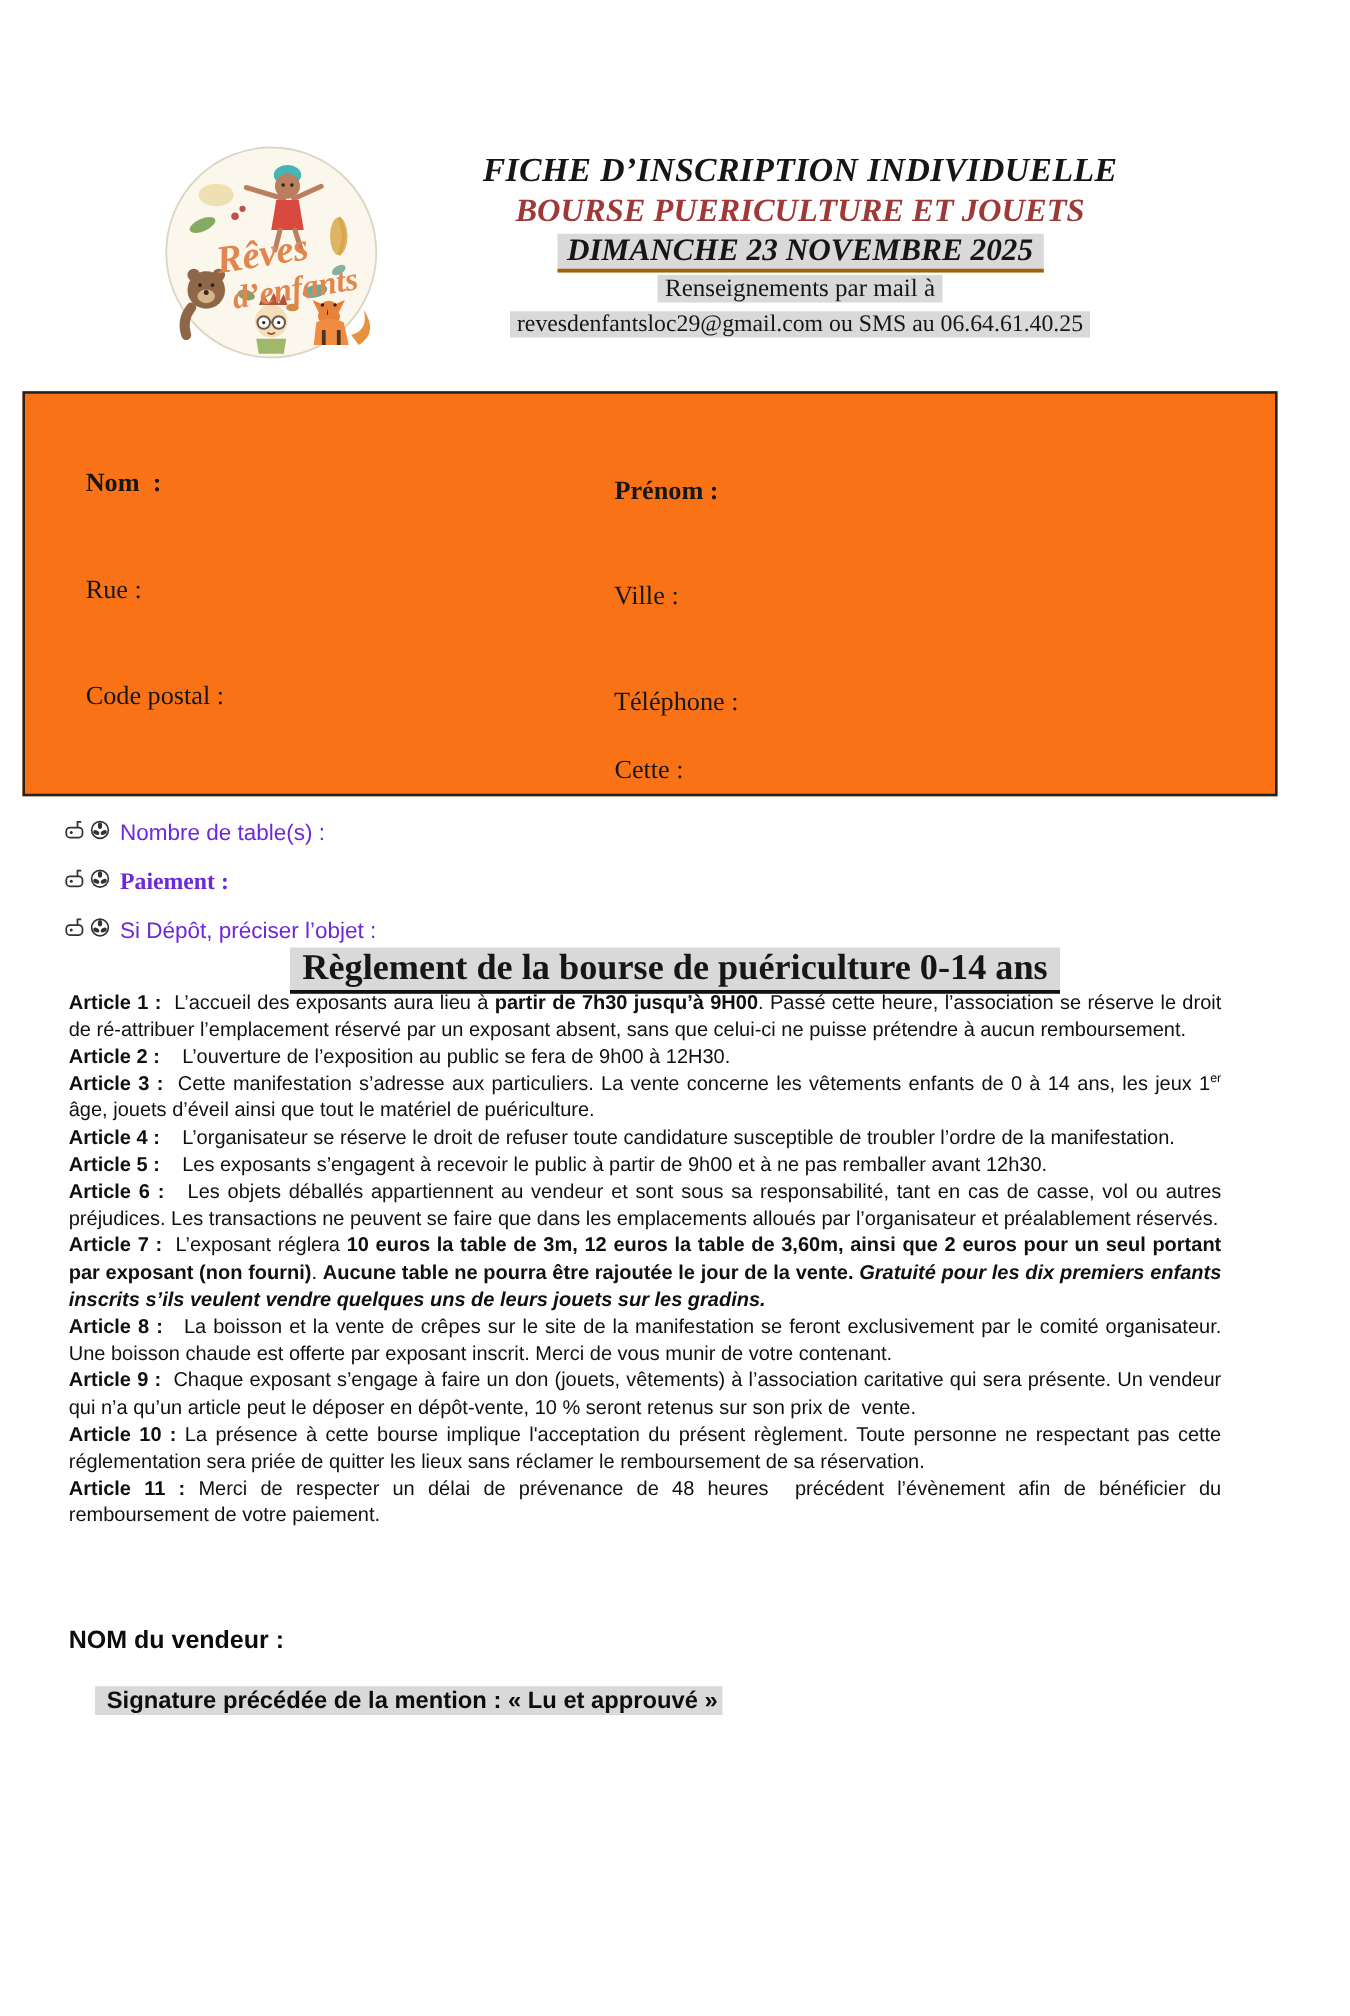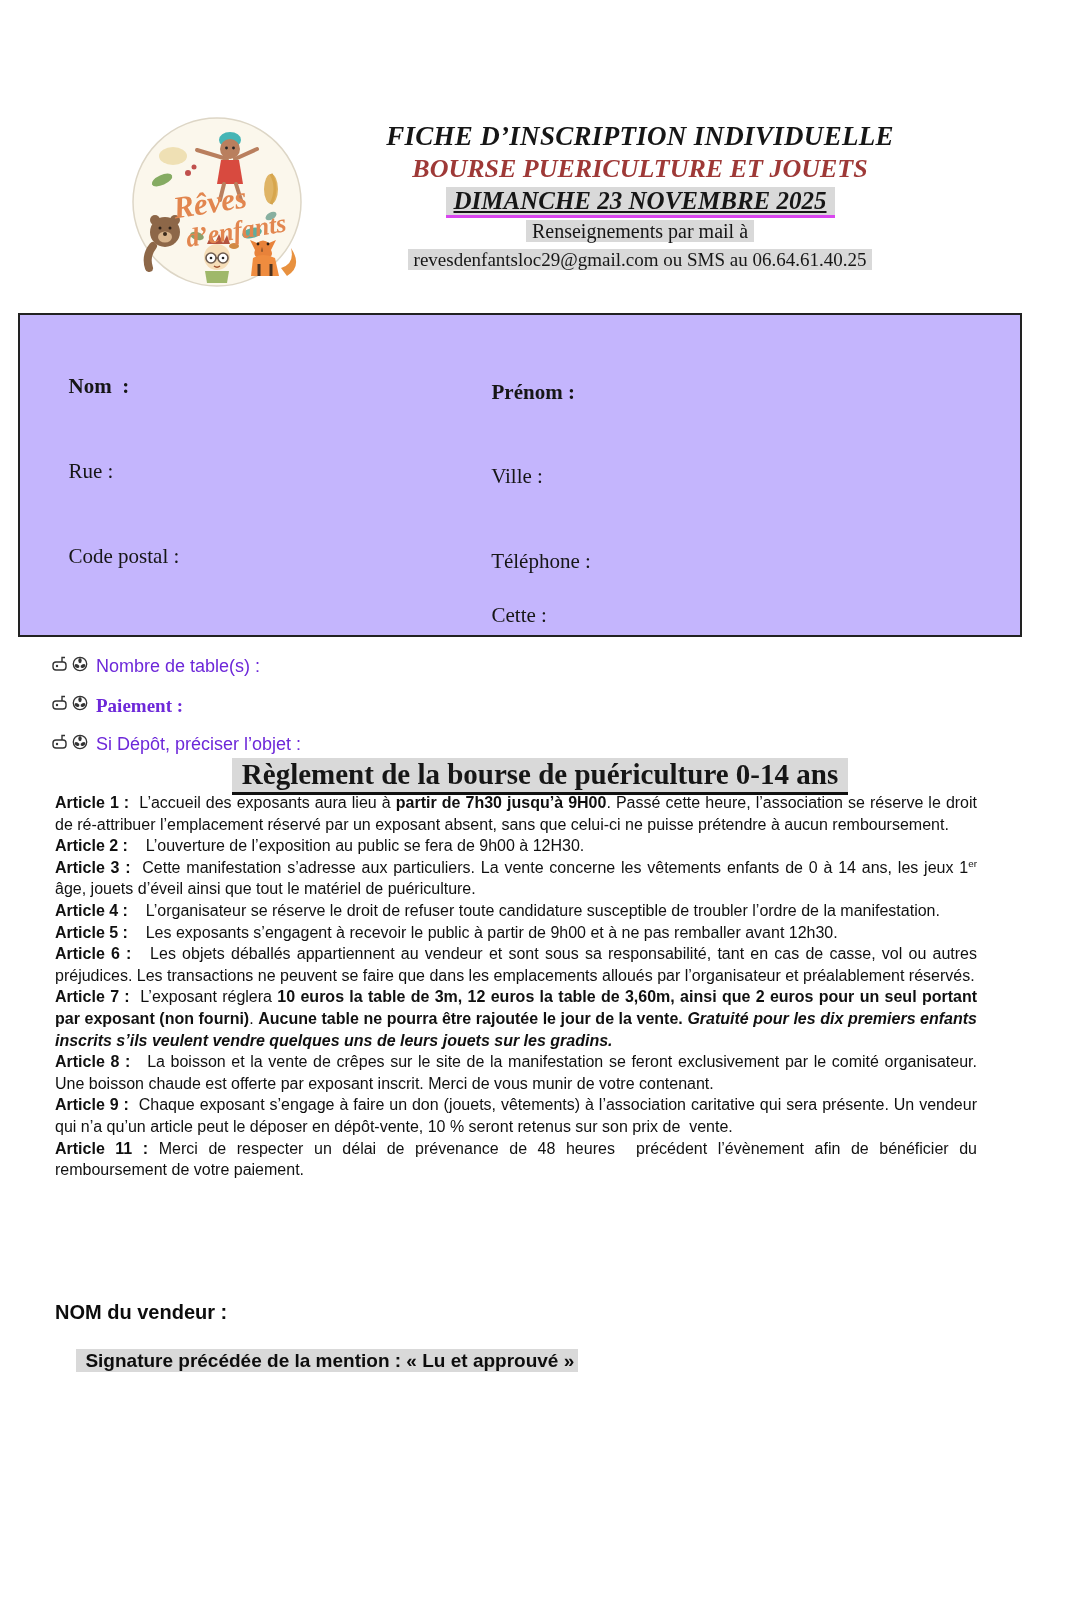--- a/index.html
+++ b/index.html
@@ -5,28 +5,28 @@
   html,body{margin:0;padding:0;background:#ffffff;}
   .page{position:relative;width:1080px;height:1613px;background:#ffffff;overflow:hidden;
         font-family:"Liberation Serif",serif;color:#161616;}
 
   
   .logo{position:absolute;left:131px;top:116px;width:172px;height:172px;}
   .header-text{position:absolute;left:310px;top:120px;width:660px;text-align:center;}
   .h-line1{font-size:27px;font-weight:bold;font-style:italic;letter-spacing:.3px;line-height:33px;}
   .h-line2{font-size:26px;font-weight:bold;font-style:italic;line-height:32px;}
   .h-line3{font-size:25px;font-weight:bold;font-style:italic;line-height:31px;}
-  .h-line3 .hl{border-bottom:3px solid #d946ef;padding:0 8px 1px;text-decoration:underline;}
+  .h-line3 .hl{border-bottom:3px solid #a16207;padding:0 8px 1px;}
   .h-line4{font-size:20px;line-height:27px;margin-top:2px;}
   .h-line5{font-size:19px;line-height:26px;margin-top:2px;}
   .hl{background:#d9d9d9;padding:0 6px;}
 
   
   .form-box{position:absolute;left:18px;top:313px;width:1000px;height:320px;
-            border:2px solid #222;background:#c4b5fd;}
+            border:2px solid #222;background:#f97316;}
   .fld{position:absolute;font-size:21px;white-space:pre;}
   .fld .lbl-b{font-weight:bold;}
   .write-area{display:inline-block;width:180px;height:22px;vertical-align:bottom;}
 
   
   .options{position:absolute;left:52px;top:644px;}
   .opt-row{display:flex;align-items:flex-start;height:27px;font-family:"Liberation Sans",sans-serif;
            font-size:18px;color:#6d28d9;margin-top:12px;}
   .opt-row.serif-bold{font-family:"Liberation Serif",serif;font-weight:bold;font-size:19px;}
   .opt-icons{display:flex;align-items:center;gap:3px;margin-right:8px;}
@@ -223,20 +223,21 @@
   <div class="articles">
       <p class="article"><span class="b">Article 1 :  </span><span>L’accueil des exposants aura lieu à </span><span class="b">partir de 7h30 jusqu’à 9H00</span><span>. Passé cette heure, l’association se réserve le droit de ré-attribuer l’emplacement réservé par un exposant absent, sans que celui-ci ne puisse prétendre à aucun remboursement.</span></p>
       <p class="article"><span class="b">Article 2 :    </span><span>L’ouverture de l’exposition au public se fera de 9h00 à 12H30.</span></p>
       <p class="article"><span class="b">Article 3 :  </span><span>Cette manifestation s’adresse aux particuliers. La vente concerne les vêtements enfants de 0 à 14 ans, les jeux 1</span><sup>er</sup><span> âge, jouets d’éveil ainsi que tout le matériel de puériculture.</span></p>
       <p class="article"><span class="b">Article 4 :    </span><span>L’organisateur se réserve le droit de refuser toute candidature susceptible de troubler l’ordre de la manifestation.</span></p>
       <p class="article"><span class="b">Article 5 :    </span><span>Les exposants s’engagent à recevoir le public à partir de 9h00 et à ne pas remballer avant 12h30.</span></p>
       <p class="article"><span class="b">Article 6 :   </span><span>Les objets déballés appartiennent au vendeur et sont sous sa responsabilité, tant en cas de casse, vol ou autres préjudices. Les transactions ne peuvent se faire que dans les emplacements alloués par l’organisateur et préalablement réservés.</span></p>
       <p class="article"><span class="b">Article 7 :  </span><span>L’exposant réglera </span><span class="b">10 euros la table de 3m, 12 euros la table de 3,60m, ainsi que 2 euros pour un seul portant par exposant (non fourni)</span><span>. </span><span class="b">Aucune table ne pourra être rajoutée le jour de la vente. </span><span class="b i">Gratuité pour les dix premiers enfants inscrits s’ils veulent vendre quelques uns de leurs jouets sur les gradins.</span></p>
       <p class="article"><span class="b">Article 8 :   </span><span>La boisson et la vente de crêpes sur le site de la manifestation se feront exclusivement par le comité organisateur. Une boisson chaude est offerte par exposant inscrit. Merci de vous munir de votre contenant.</span></p>
       <p class="article"><span class="b">Article 9 :  </span><span>Chaque exposant s’engage à faire un don (jouets, vêtements) à l’association caritative qui sera présente. Un vendeur qui n’a qu’un article peut le déposer en dépôt-vente, 10 % seront retenus sur son prix de  vente.</span></p>
+      <p class="article"><span class="b">Article 10 : </span><span>La présence à cette bourse implique l'acceptation du présent règlement. Toute personne ne respectant pas cette réglementation sera priée de quitter les lieux sans réclamer le remboursement de sa réservation.</span></p>
       <p class="article"><span class="b">Article 11 : </span><span>Merci de respecter un délai de prévenance de 48 heures  précédent l’évènement afin de bénéficier du remboursement de votre paiement.</span></p>
     </div>
 
   <div class="vendor">NOM du vendeur :</div>
   <div class="signature">
     <span class="hl" style="background-color: rgb(217, 217, 217);"> Signature précédée de la mention : « Lu et approuvé »</span>
   </div>
 
 </div>
 

